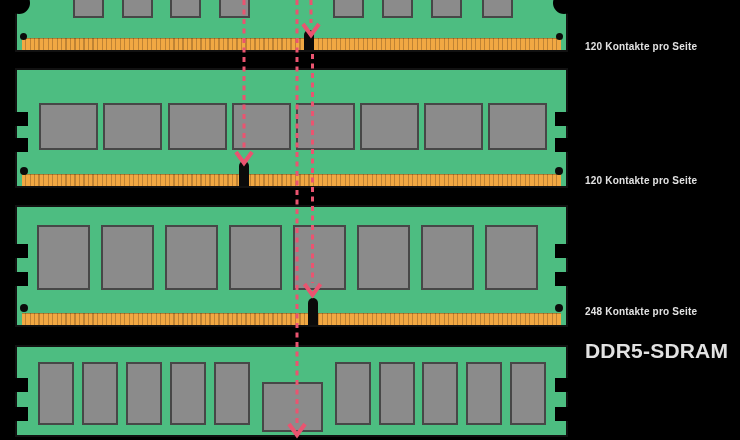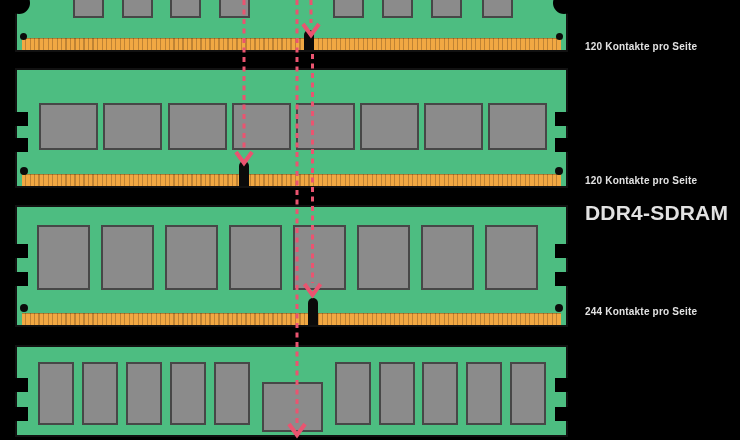--- a/index.html
+++ b/index.html
@@ -107,15 +107,15 @@
       <path d="M289,424 L297,435 L305,424" stroke-width="4"></path>
       <line x1="311" y1="0" x2="311" y2="23" stroke-width="3" stroke-dasharray="5 4.5"></line>
       <path d="M303,24 L311,35 L319,24" stroke-width="4"></path>
       <line x1="312.5" y1="54" x2="312.5" y2="283" stroke-width="3" stroke-dasharray="5 4.5"></line>
       <path d="M304.5,284 L312.5,295 L320.5,284" stroke-width="4"></path>
     </g>
   </svg>
 
   <div class="lbl contacts" style="top:41px">120 Kontakte pro Seite</div>
   <div class="lbl contacts" style="top:175px">120 Kontakte pro Seite</div>
-  <div class="lbl heading" style="top:201px">DDR4-SDRAM</div>
-  <div class="lbl contacts" style="top:306px">244 Kontakte pro Seite</div>
+  <div class="lbl contacts" style="top:306px">248 Kontakte pro Seite</div>
+  <div class="lbl heading" style="top:339px">DDR5-SDRAM</div>
 </div>
 
 </body></html>

